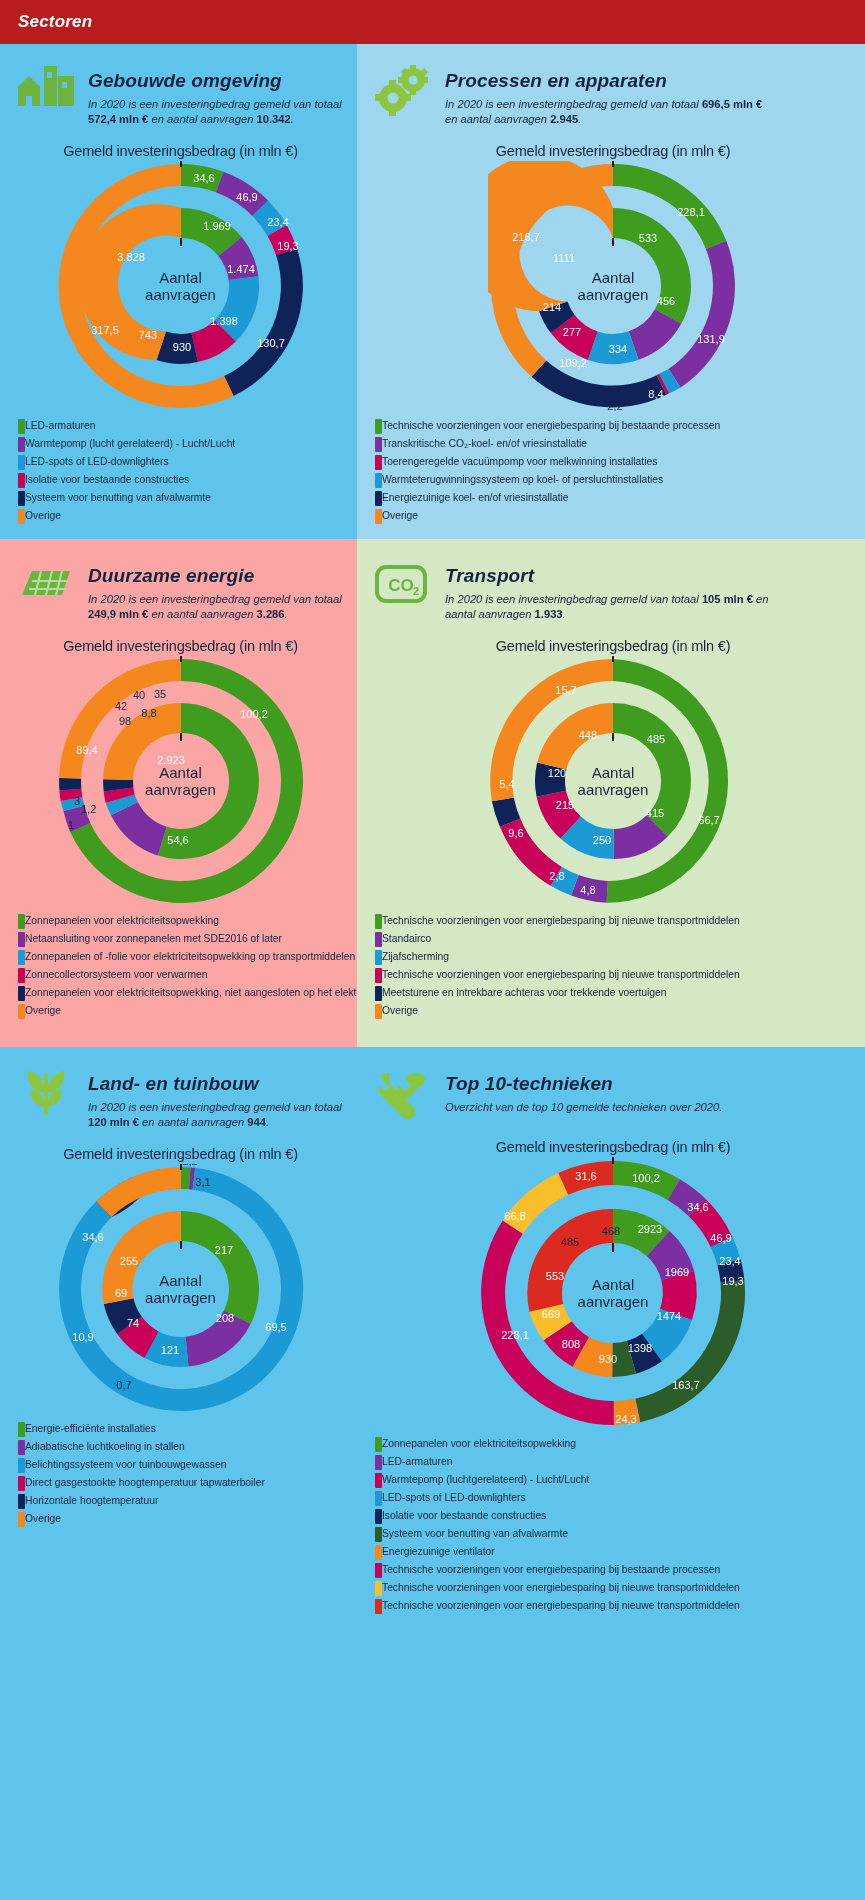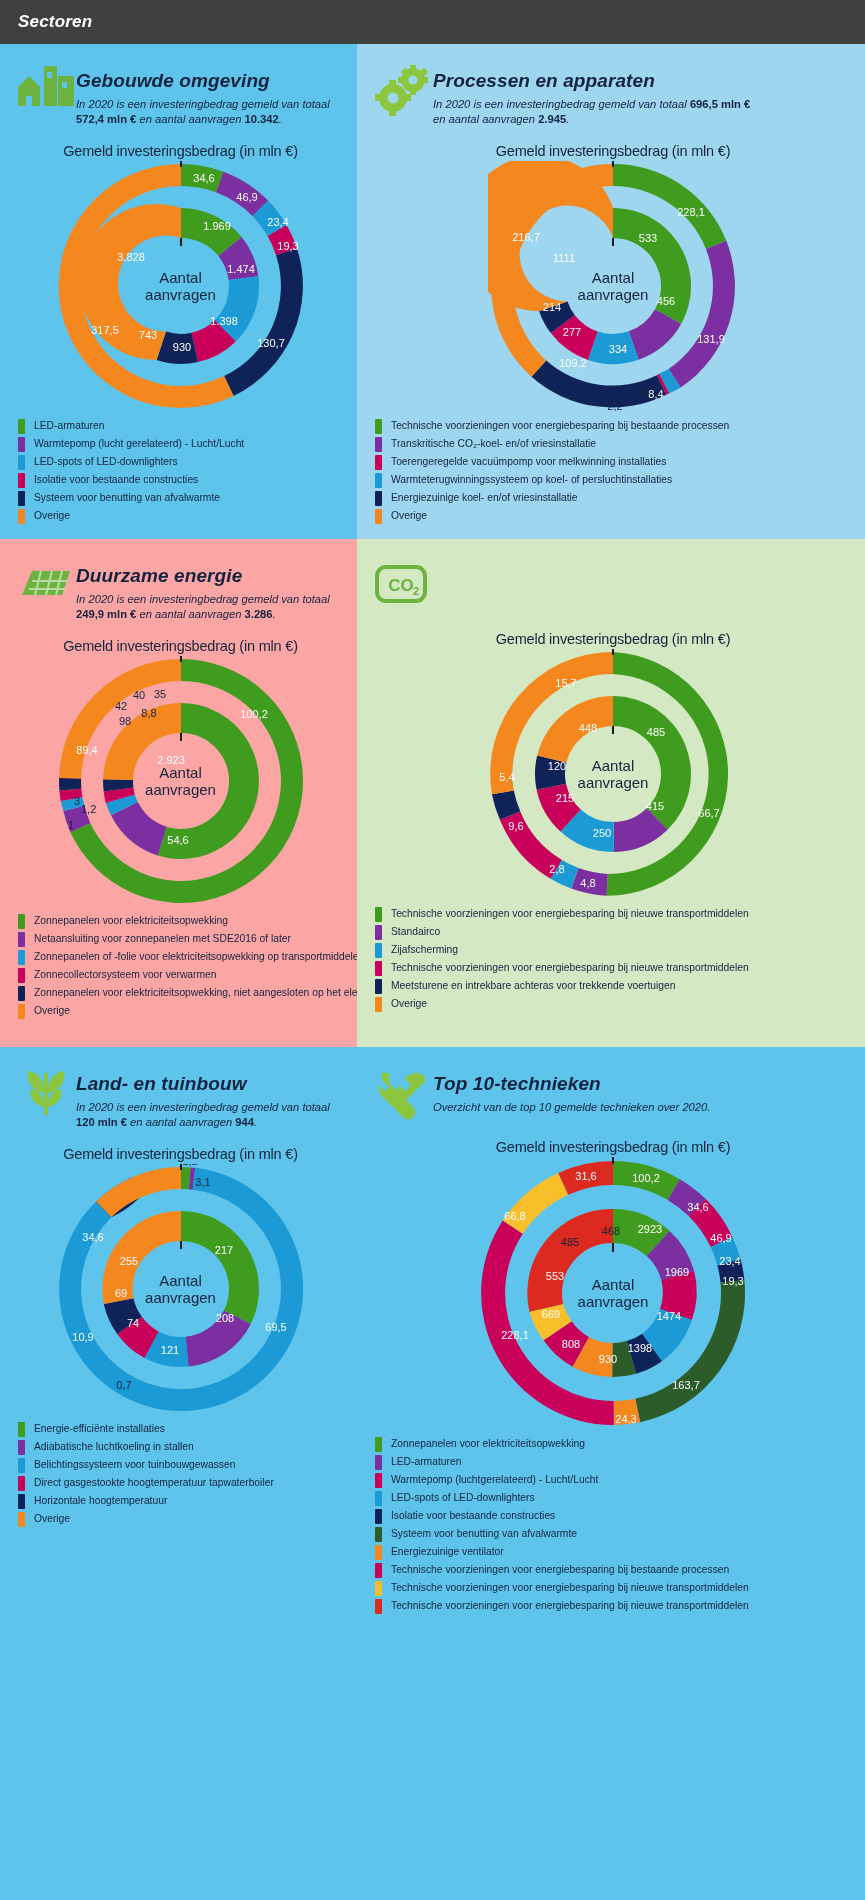--- a/index.html
+++ b/index.html
@@ -7,21 +7,21 @@
     width: 865px; height: 1900px;
     font-family: "Liberation Sans", sans-serif;
     background: #0d2a63;
     overflow: hidden;
   }
   .page { position: relative; width: 865px; height: 1900px; }
 
   
   .header {
     height: 44px;
-    background: #404040;
+    background: #b91c1c;
     display: flex; align-items: center;
     padding-left: 18px;
   }
   .header-title {
     color: #ffffff; font-size: 17px; font-weight: bold;
     font-style: italic; letter-spacing: .2px;
   }
 
   
   .grid {
@@ -29,21 +29,21 @@
     grid-template-columns: 357px 508px;
     grid-template-rows: 495px 508px 853px;
   }
   .panel { position: relative; padding: 14px 10px 0 14px; overflow: hidden; }
   .bg-a { background: #5ec4ec; }
   .bg-b { background: #9ed5ef; }
   .bg-c { background: #fca5a5; }
   .bg-d { background: #d4e8c3; }
 
   
-  .panel-head { display: flex; align-items: flex-start; padding-top: 6px; }
+  .panel-head { display: flex; align-items: flex-start; gap: 12px; padding-top: 6px; }
   .sector-icon { width: 62px; height: 56px; flex: none; display:flex; align-items:center; justify-content:center;}
   .head-text { padding-top: 6px; }
   .sector-title {
     font-size: 19px; font-weight: bold; font-style: italic;
     color: #13233f; margin-bottom: 5px; letter-spacing: .1px;
   }
   .sector-sub {
     font-size: 11.2px; font-style: italic; color: #13233f;
     line-height: 1.33; max-width: 330px;
   }
@@ -59,21 +59,21 @@
   .donut svg { display: block; }
   .center-label {
     position: absolute; left: 0; right: 0; top: 50%;
     transform: translateY(-50%);
     text-align: center; font-size: 15px; color: #15243d; line-height: 1.15;
     pointer-events: none;
   }
 
   
   .legend { margin-top: 8px; padding-left: 4px; }
-  .legend-item { display: flex; align-items: center; gap: 9px; margin-bottom: 3px; }
+  .legend-item { display: flex; align-items: center; gap: 0; margin-bottom: 3px; }
   .swatch { width: 7px; height: 15px; flex: none; border-radius: 1px; }
   .legend-label { font-size: 10.3px; color: #13233f; line-height: 1.2; white-space: nowrap; }
 
   .tick { fill: #1b1b1b; }
   .seglabel { font-family: "Liberation Sans", sans-serif; font-size: 11px; }
   .seglabel.dark { fill: #15243d; }
   .seglabel.light { fill: #ffffff; }
   .leader { stroke: #15243d; stroke-width: 1; fill: none; }
 </style>
 </head>
@@ -362,20 +362,24 @@
 
     <div class="panel bg-d">
       <div class="panel-head">
         <div class="sector-icon">
           <svg width="62" height="56" viewBox="0 0 62 56">
             <rect x="6" y="8" width="48" height="34" rx="9" fill="none" stroke="#6db33f" stroke-width="4"></rect>
             <text x="30" y="32" text-anchor="middle" font-family="Liberation Sans, sans-serif" font-size="17" font-weight="bold" fill="#6db33f">CO</text>
             <text x="45" y="36" text-anchor="middle" font-family="Liberation Sans, sans-serif" font-size="11" font-weight="bold" fill="#6db33f">2</text>
           </svg>
         </div>
+        <div class="head-text">
+          <div class="sector-title">Transport</div>
+          <div class="sector-sub"><span>In 2020 is een investeringbedrag gemeld van totaal </span><b>105 mln €</b><span> en aantal aanvragen </span><b>1.933</b><span>.</span></div>
+        </div>
       </div>
       <div class="chart-title">Gemeld investeringsbedrag (in mln €)</div>
       <div class="chart-wrap">
         <div class="donut">
           <svg width="250" height="250" viewBox="0 0 250 250">
             <g transform="translate(125,125)">
               <path d="M 0,-122 A 122,122 0 0,1 -6.4,121.8 L -5.2,99.9 A 100,100 0 0,0 0,-100 Z" fill="#3f9c1e"></path>
               <path d="M -6.4,121.8 A 122,122 0 0,1 -41.9,114.6 L -34.4,93.9 A 100,100 0 0,0 -5.2,99.9 Z" fill="#7b2fa0"></path>
               <path d="M -41.9,114.6 A 122,122 0 0,1 -62.4,104.8 L -51.1,85.9 A 100,100 0 0,0 -34.4,93.9 Z" fill="#1b9ad6"></path>
               <path d="M -62.4,104.8 A 122,122 0 0,1 -113.1,45.8 L -92.7,37.5 A 100,100 0 0,0 -51.1,85.9 Z" fill="#c8005a"></path>

